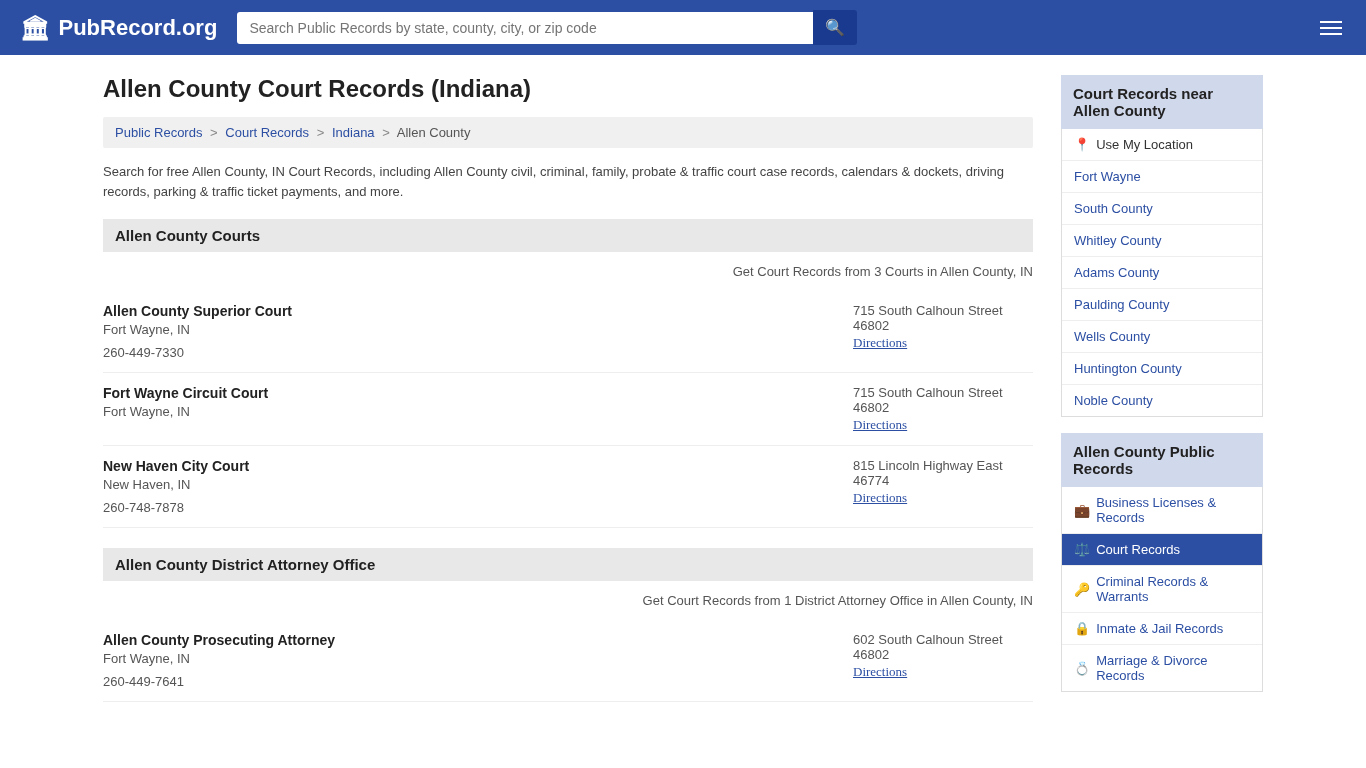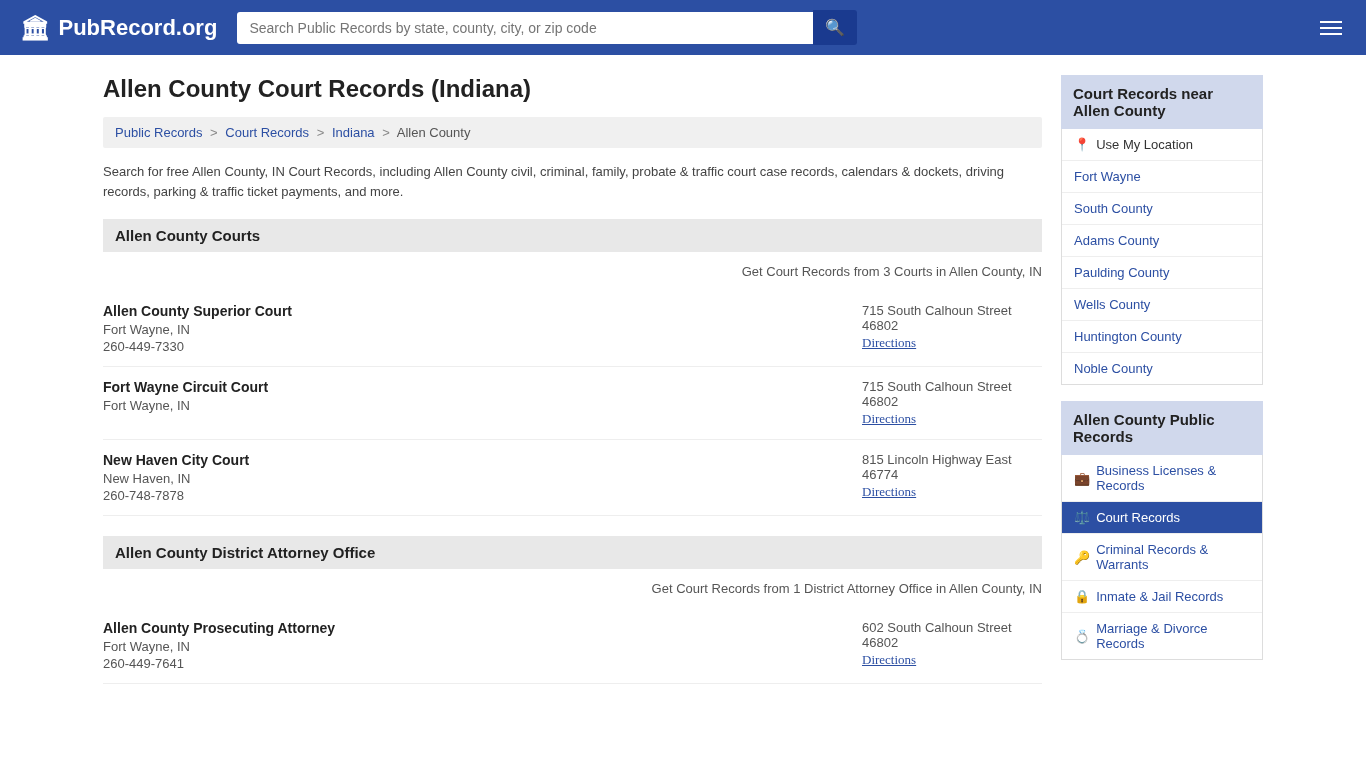--- a/index.html
+++ b/index.html
@@ -66,21 +66,21 @@
       height: 2px;
       background: #fff;
     }
 
     
     .main-container {
       display: flex;
       max-width: 1200px;
       margin: 0 auto;
       padding: 20px 20px 0 20px;
-      gap: 19px;
+      gap: 28px;
     }
 
     
     .content {
       flex: 1;
     }
     .page-title {
       font-size: 24px;
       font-weight: bold;
       color: #222;
@@ -139,21 +139,21 @@
       color: #222;
       margin-bottom: 3px;
     }
     .record-info .address-line {
       color: #555;
       font-size: 13px;
     }
     .record-info .phone {
       color: #555;
       font-size: 13px;
-      margin-top: 2px;
+      margin-top: 8px;
     }
     .record-address {
       text-align: left;
       font-size: 13px;
       color: #555;
       min-width: 180px;
     }
     .record-address .directions-link {
       color: #2c4fa3;
       text-decoration: underline;
@@ -331,20 +331,23 @@
         <span class="loc-dot si-icon">📍</span>
         <span>Use My Location</span>
       </li>
       <li>
         <span>Fort Wayne</span>
       </li>
       <li>
         <span>South County</span>
       </li>
       <li>
+        <span>Whitley County</span>
+      </li>
+      <li>
         <span>Adams County</span>
       </li>
       <li>
         <span>Paulding County</span>
       </li>
       <li>
         <span>Wells County</span>
       </li>
       <li>
         <span>Huntington County</span>

